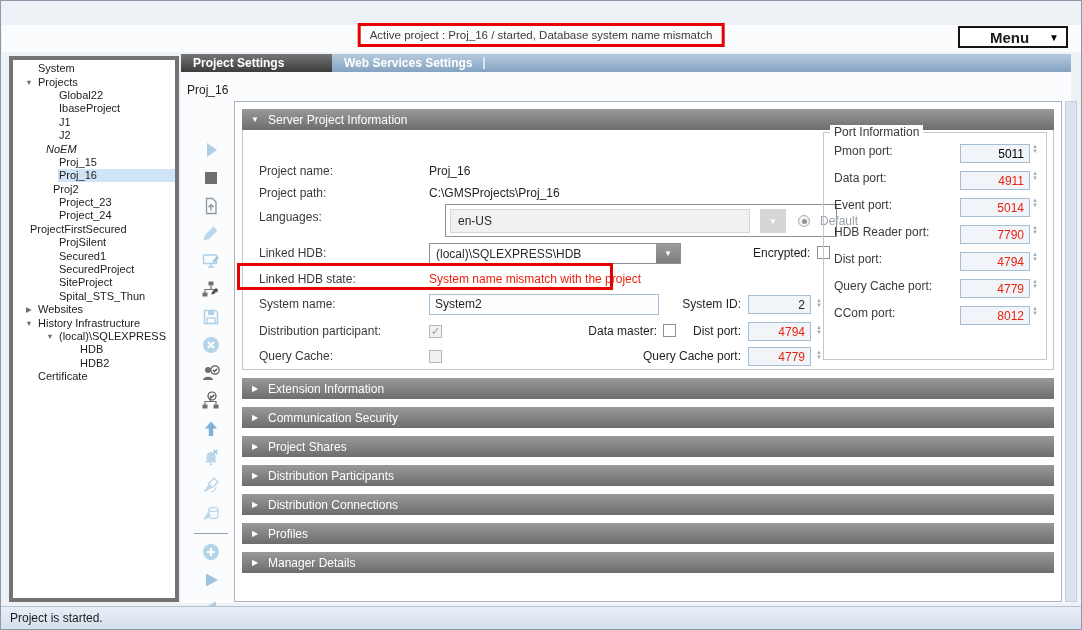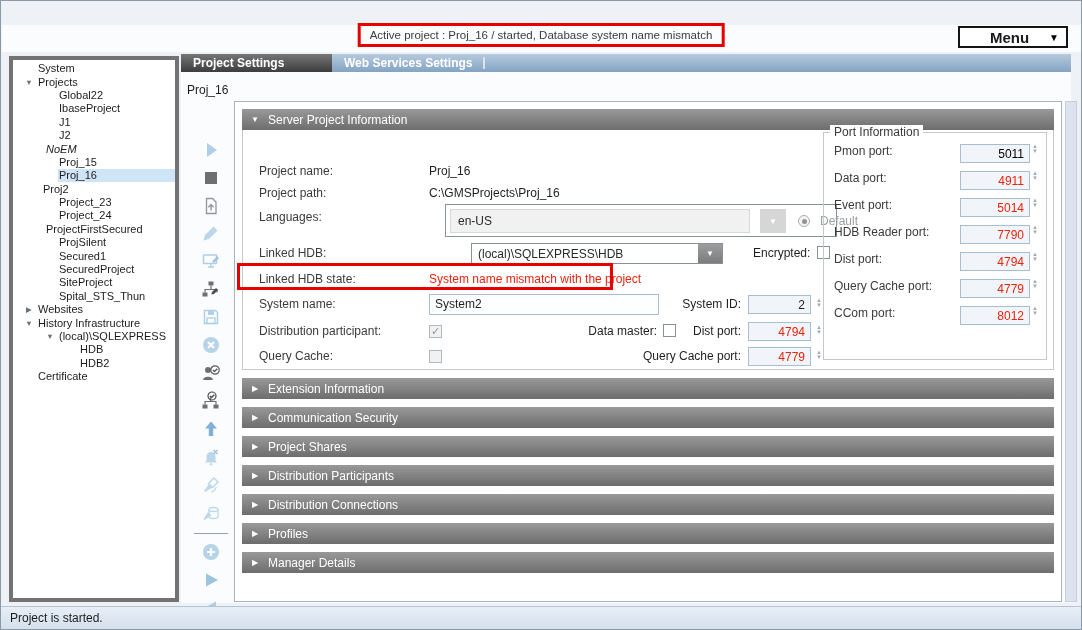--- a/index.html
+++ b/index.html
@@ -62,21 +62,21 @@
 
   .status-dot{width:11px;height:11px;border-radius:50%;background:radial-gradient(circle at 35% 35%,#c2f2c2,#6cd46c);margin-right:7px;}
 
   .lang-box{position:absolute;left:186px;top:-3px;width:392px;height:33px;border:1px solid #8a9097;background:#fff;}
   .lang-item{position:absolute;left:4px;top:4px;width:300px;height:24px;background:#f1f1f1;border:1px solid #d8d8d8;font-size:12px;color:#2a2a2a;line-height:22px;padding-left:7px;}
   .dd-btn-disabled{position:absolute;left:314px;top:4px;width:26px;height:24px;background:#d6d6d6;color:#fff;display:flex;align-items:center;justify-content:center;font-size:8px;cursor:default;}
   .radio{width:12px;height:12px;border:1px solid #a8adb2;border-radius:50%;background:#f4f4f4;display:inline-flex;align-items:center;justify-content:center;}
   .radio .dot{width:5px;height:5px;border-radius:50%;background:#8f959b;}
   .radio-lbl{font-size:12px;color:#9aa0a5;margin-left:6px;}
 
-  .dropdown{position:relative;width:252px;height:21px;border:1px solid #8a9097;background:#fff;font-size:12px;color:#2a2a2a;margin-left:42px;}
+  .dropdown{position:relative;width:252px;height:21px;border:1px solid #8a9097;background:#fff;font-size:12px;color:#2a2a2a;}
   .dropdown .dd-text{position:absolute;left:6px;top:3px;white-space:nowrap;}
   .dd-btn{position:absolute;right:0;top:0;width:24px;height:19px;background:linear-gradient(#9d9d9d,#7c7c7c);color:#fff;display:flex;align-items:center;justify-content:center;font-size:8px;cursor:pointer;}
 
   .checkbox{width:13px;height:13px;border:1px solid #8a9097;background:#fff;display:inline-flex;align-items:center;justify-content:center;font-size:11px;color:#8f969c;cursor:pointer;}
   .checkbox.disabled{background:#f0f1f2;border-color:#b3b8bd;cursor:default;}
 
   .text-input{width:230px;height:21px;border:1px solid #a7bed2;background:#fdfeff;font-size:12px;color:#1f1f1f;padding:0 5px;font-family:inherit;}
   .spin-input{width:63px;height:19px;border:1px solid #a7bed2;background:#f1f4f8;font-size:12px;color:#1f1f1f;text-align:right;padding:2px 5px 0 4px;}
   .alert-text{color:#e8230e;}
   .spin{display:inline-flex;flex-direction:column;margin-left:2px;color:#a0abb6;font-size:6px;line-height:5px;cursor:pointer;}
@@ -143,33 +143,33 @@
         <span class="tree-label">NoEM</span>
       </div>
       <div class="tree-row" style="padding-left: 29px;">
         <span class="tree-arrow"></span>
         <span class="tree-label">Proj_15</span>
       </div>
       <div class="tree-row selected" style="padding-left: 29px;">
         <span class="tree-arrow"></span>
         <span class="tree-label">Proj_16</span>
       </div>
-      <div class="tree-row" style="padding-left: 13px;">
+      <div class="tree-row" style="padding-left: 23px;">
         <span class="tree-arrow"></span>
         <span class="tree-label">Proj2</span>
       </div>
       <div class="tree-row" style="padding-left: 29px;">
         <span class="tree-arrow"></span>
         <span class="tree-label">Project_23</span>
       </div>
       <div class="tree-row" style="padding-left: 29px;">
         <span class="tree-arrow"></span>
         <span class="tree-label">Project_24</span>
       </div>
-      <div class="tree-row" style=" margin-left: 16px;">
+      <div class="tree-row" style="">
         <span class="tree-arrow"></span>
         <span class="tree-label">ProjectFirstSecured</span>
       </div>
       <div class="tree-row" style="padding-left: 29px;">
         <span class="tree-arrow"></span>
         <span class="tree-label">ProjSilent</span>
       </div>
       <div class="tree-row" style="padding-left: 29px;">
         <span class="tree-arrow"></span>
         <span class="tree-label">Secured1</span>

